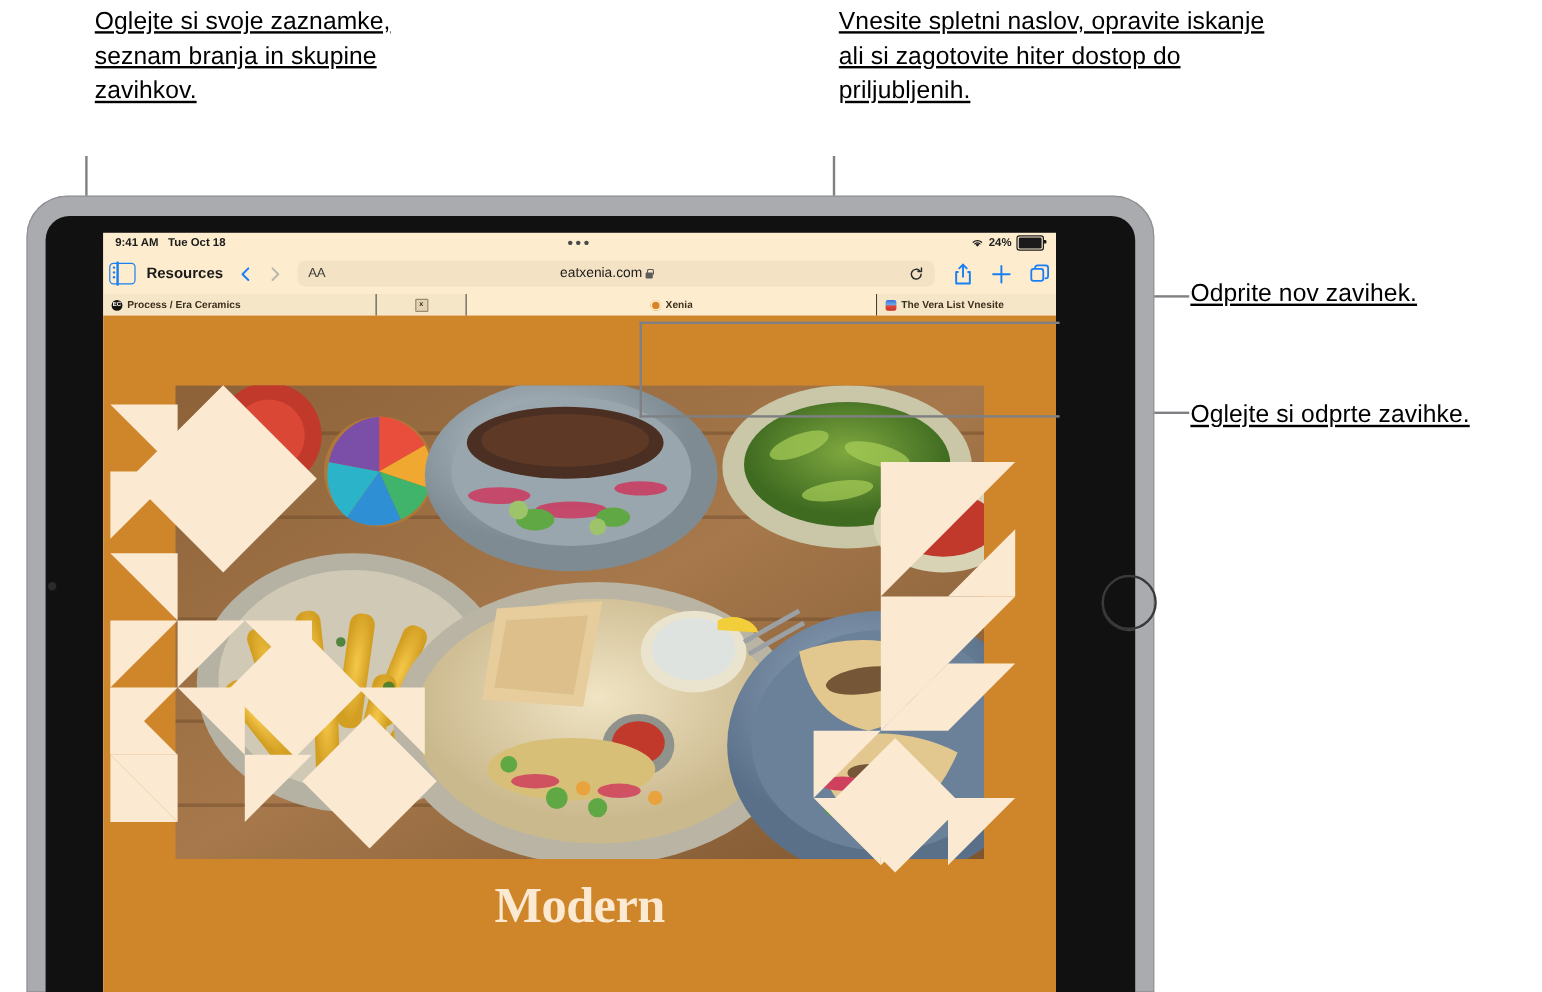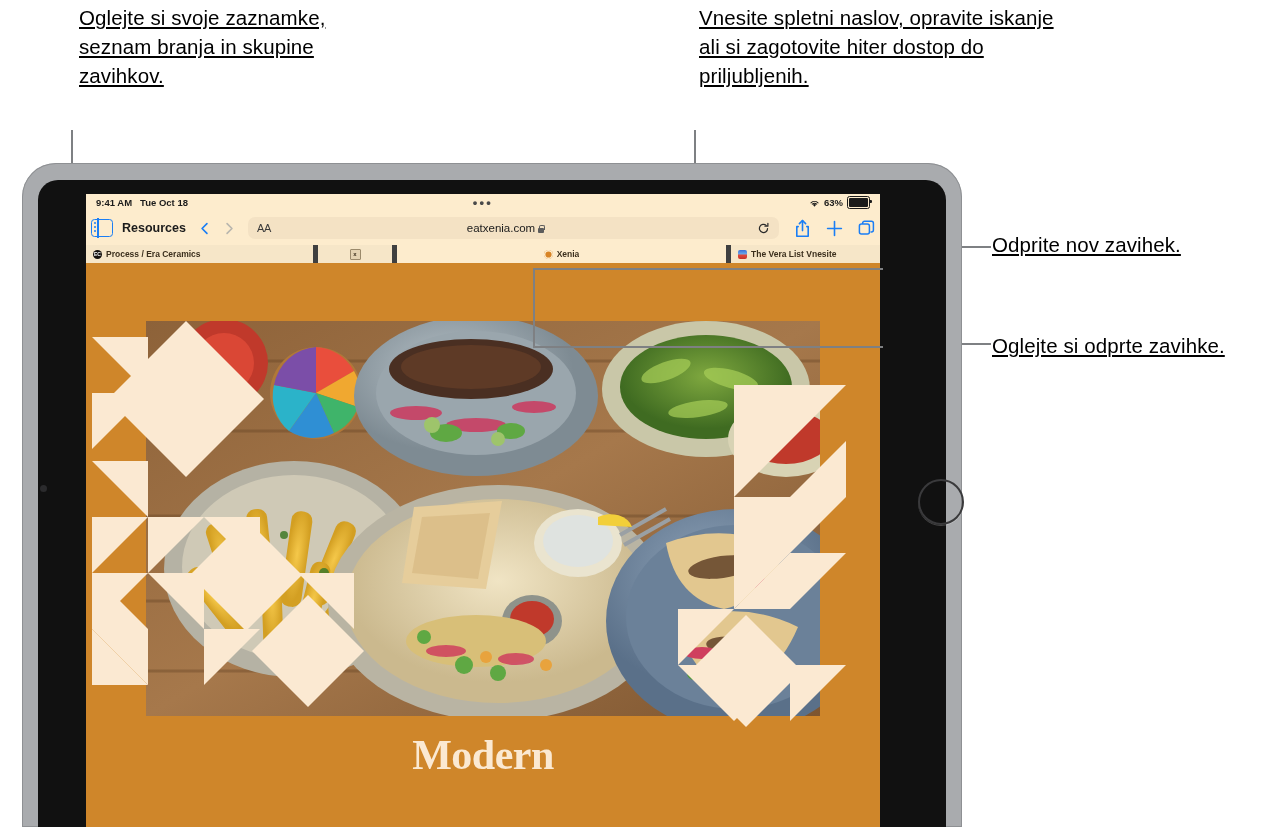--- a/index.html
+++ b/index.html
@@ -126,21 +126,21 @@
   .reload svg{display:block;width:100%;height:100%;}
   .tb-btn{width:17px;height:19px;flex:none;margin-left:15px;}
   .tb-btn svg{display:block;width:100%;height:100%;}
 
   
   .tabbar{height:18px;background:#e8d7b5;display:flex;align-items:stretch;}
   .tab{
     flex:1;display:flex;align-items:center;gap:4px;
     padding:0 7px;font-size:8.5px;color:#3b2f1d;font-weight:bold;
     position:relative;min-width:0;background:#f6e6c8;
-    border-right:5px solid #404040;
+    border-right:1px solid #404040;
   }
   .tab.active{background:#fdeccd;}
   .tab span{overflow:hidden;text-overflow:ellipsis;white-space:nowrap;}
   .tab.t1{flex:0 0 213px;}
   .tab.t2{flex:1;justify-content:center;}
   .tab.t3{flex:0 0 135px;justify-content:flex-start;}
   .fav{width:9px;height:9px;flex:none;border-radius:2px;}
   .fav.ec{border-radius:50%;background:#15110d;position:relative;}
   .fav.ec::after{content:"EC";position:absolute;inset:0;color:#fff;font-size:5px;
      display:flex;align-items:center;justify-content:center;font-weight:bold;}
@@ -221,21 +221,21 @@
       </div>
       <div class="sb-center">•••</div>
       <div class="sb-right">
         <span class="wifi-ic">
           <svg viewBox="0 0 16 12">
               <path d="M8 11.2 5.6 8.4a3.6 3.6 0 0 1 4.8 0z" fill="#1b1b1b"></path>
               <path d="M2.9 5.6a7.6 7.6 0 0 1 10.2 0" stroke="#1b1b1b" stroke-width="1.5" fill="none" stroke-linecap="round"></path>
               <path d="M4.8 7.6a5 5 0 0 1 6.4 0" stroke="#1b1b1b" stroke-width="1.5" fill="none" stroke-linecap="round"></path>
             </svg>
         </span>
-        <span>63%</span>
+        <span>24%</span>
         <span class="batt">
             <i></i>
           </span>
       </div>
     </div>
 
     <div class="toolbar">
       <div class="tb-sidebar">
           <i></i>
         </div>

